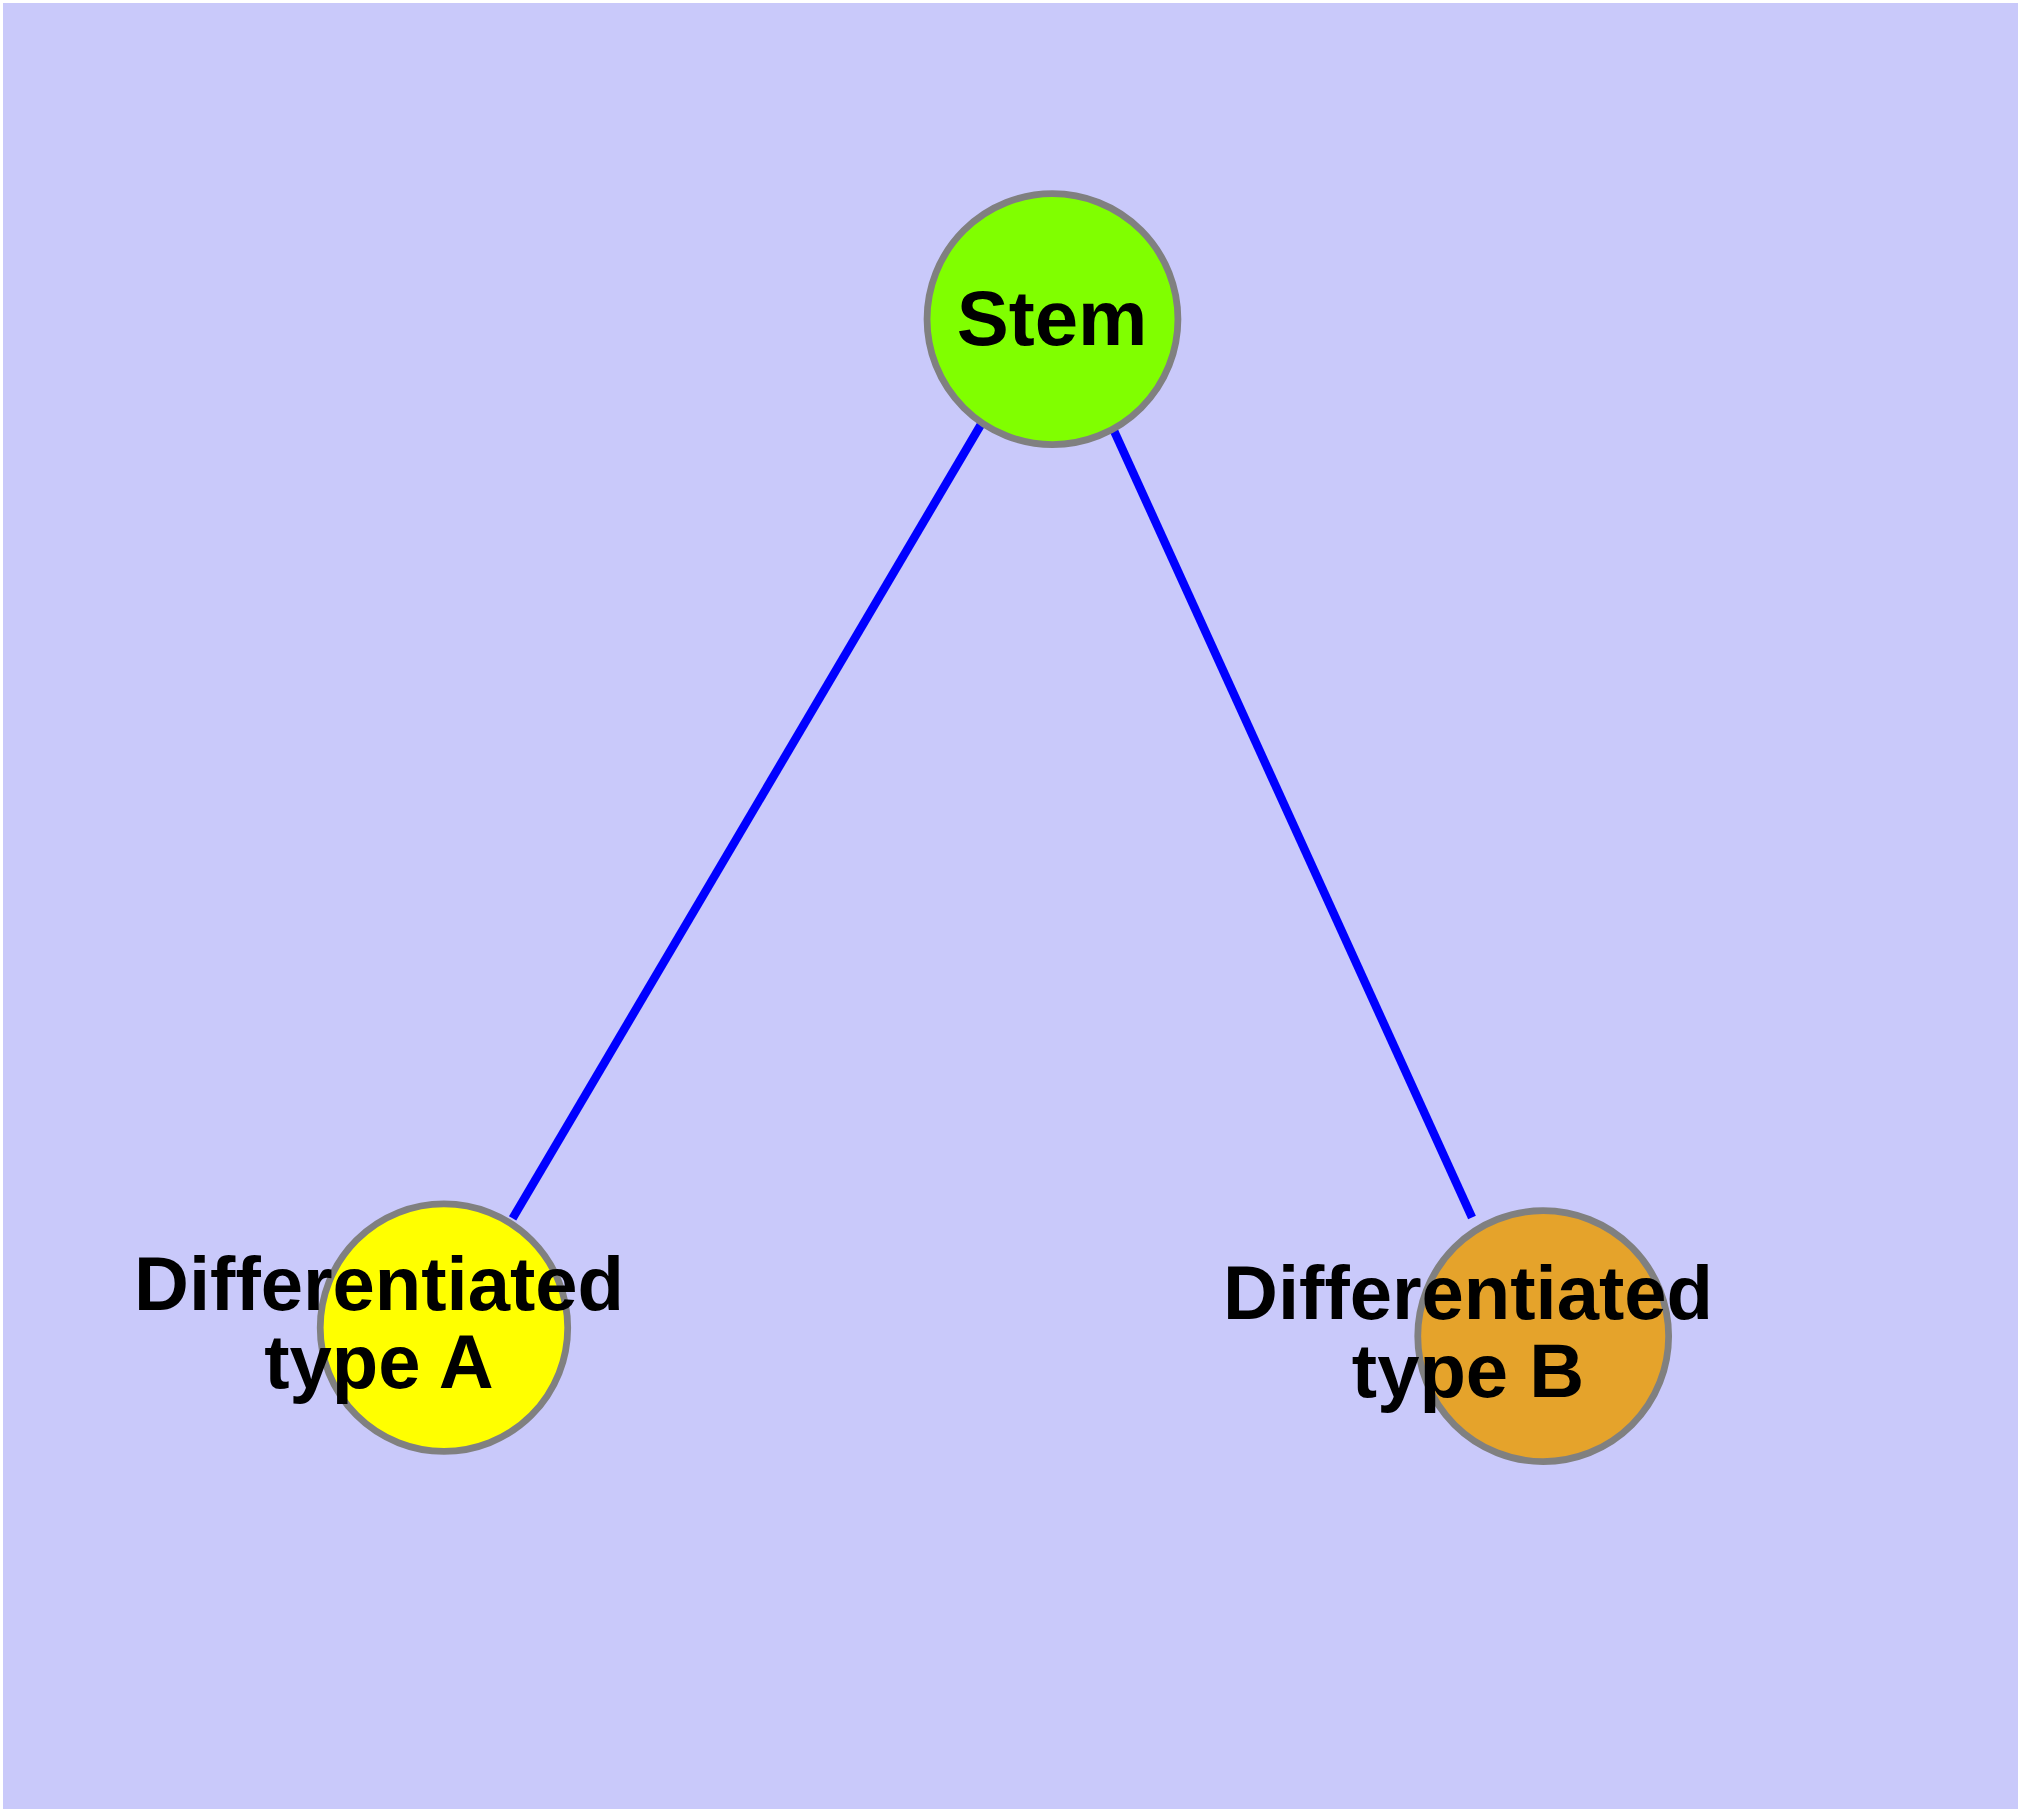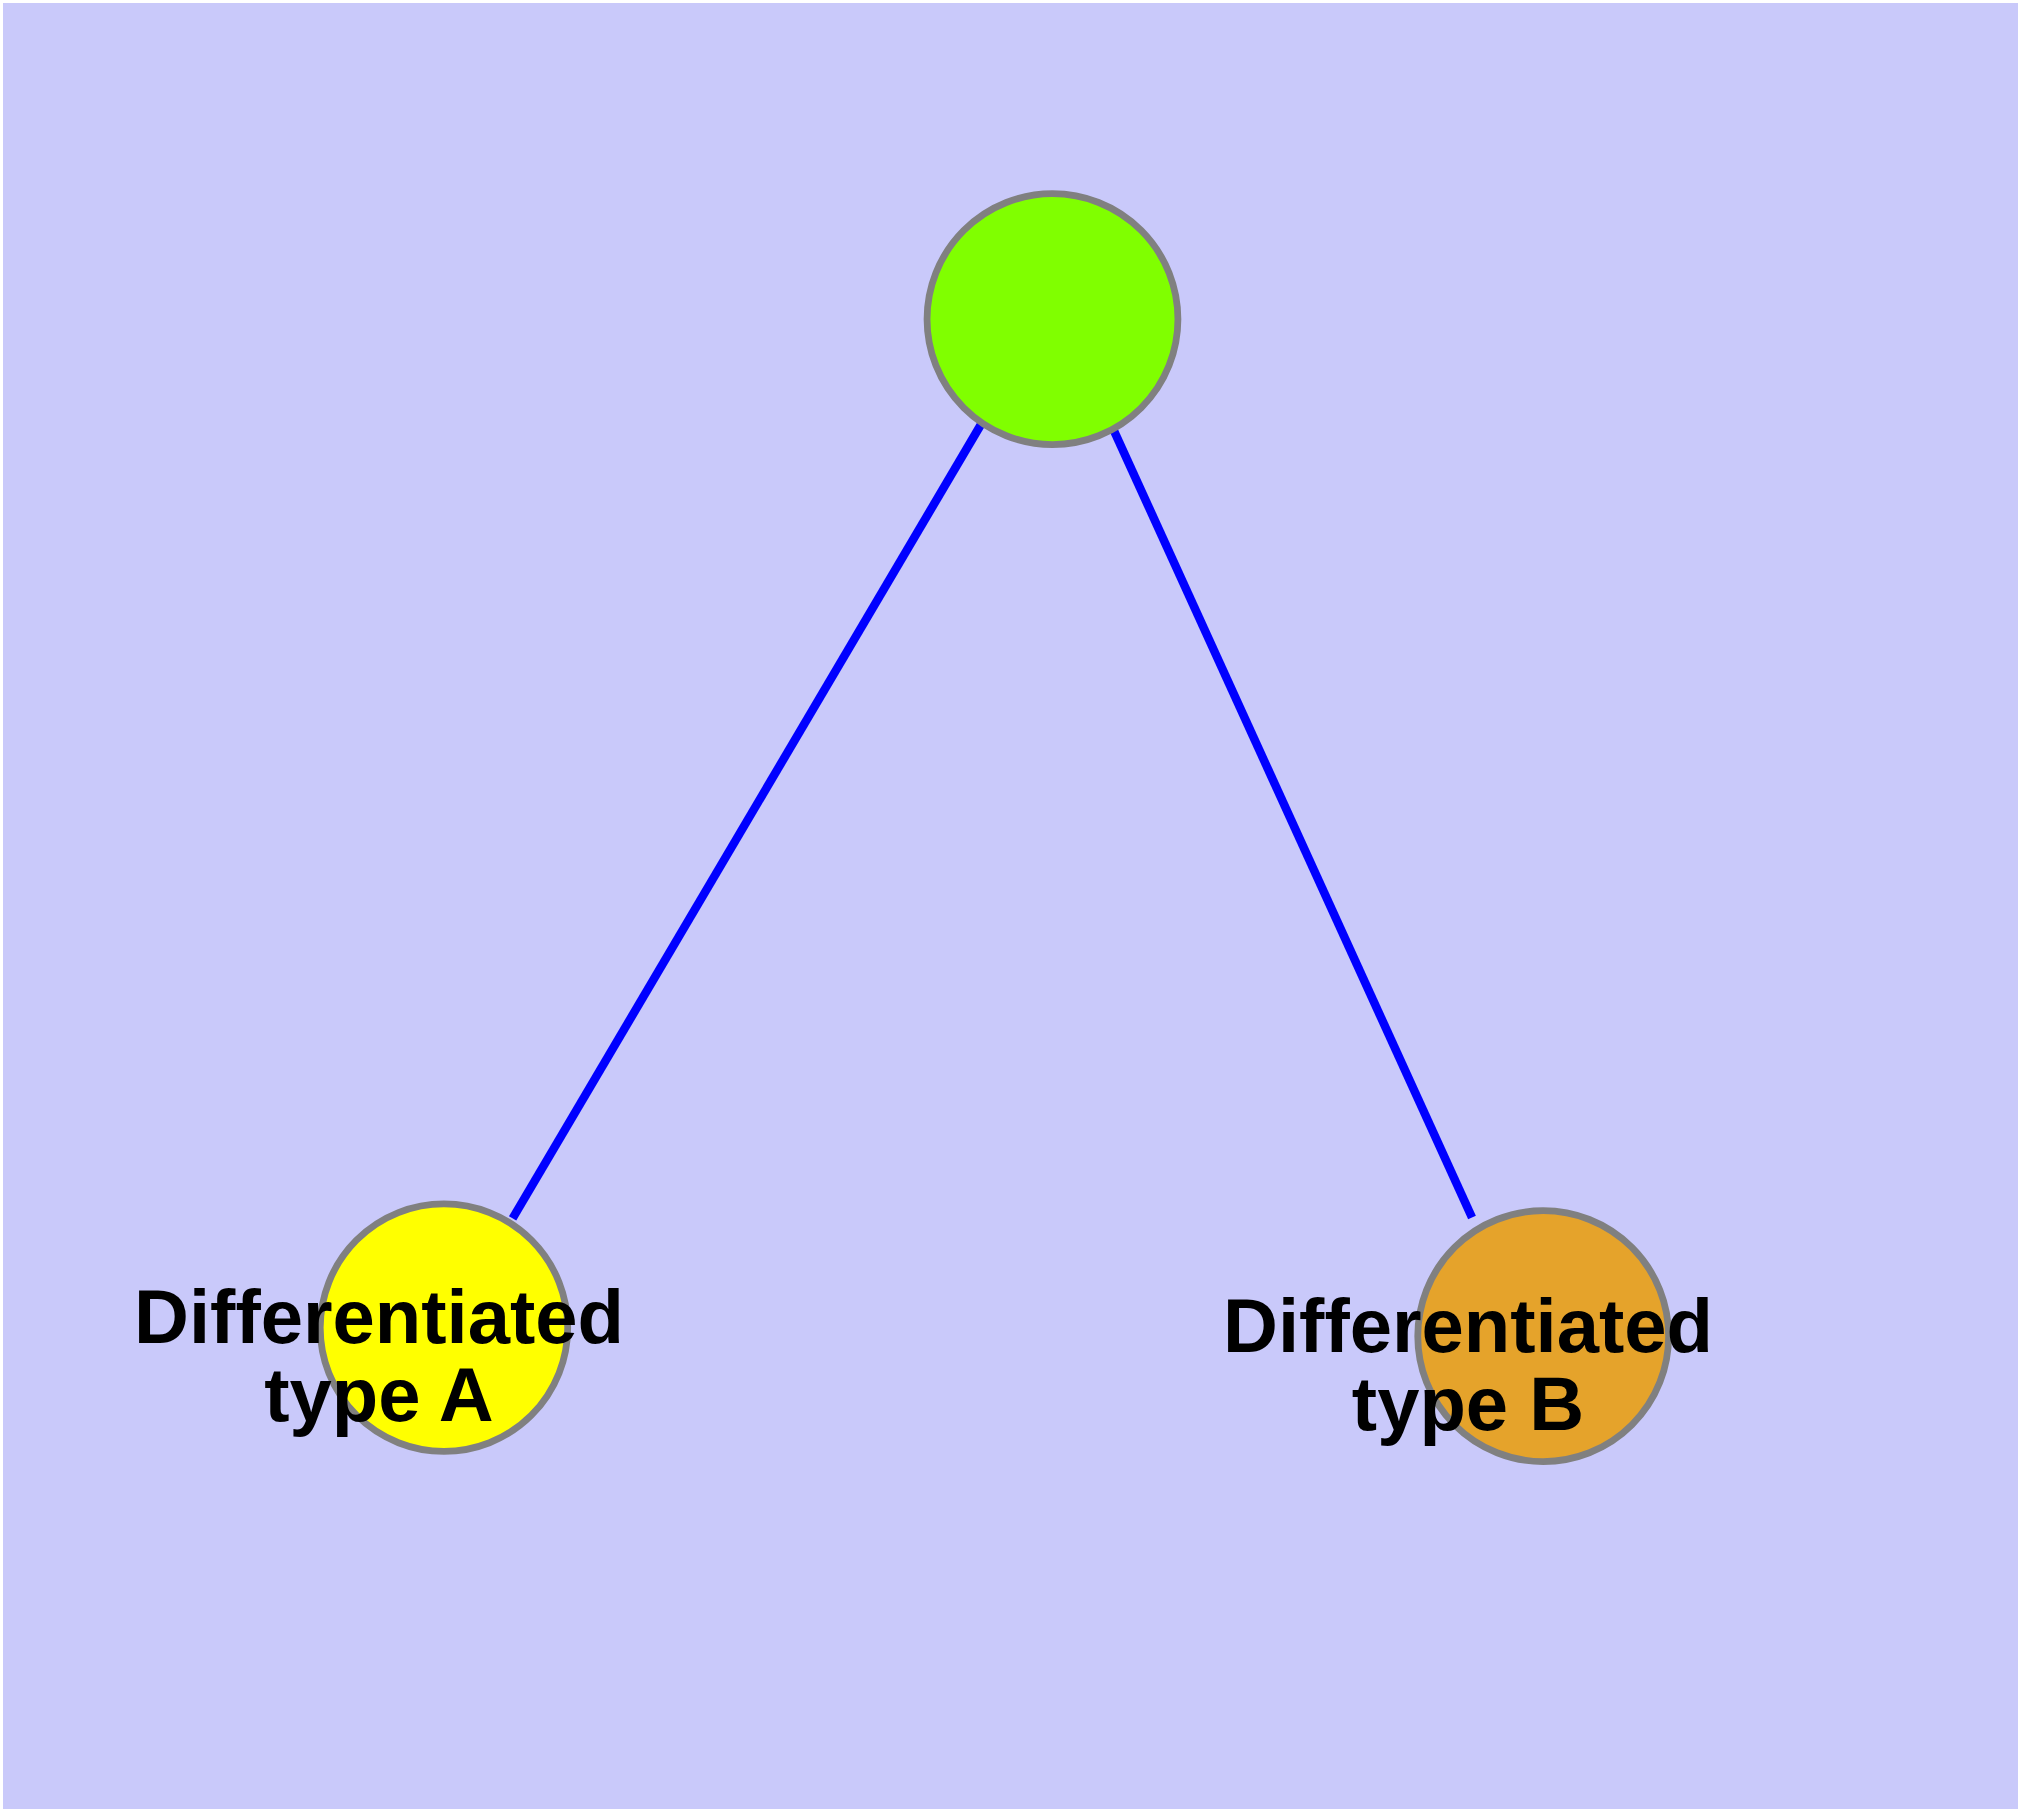--- a/index.html
+++ b/index.html
@@ -41,21 +41,20 @@
     pointer-events: none;
   }
   .node-label.stem {
     font-size: 78px;
     left: 1049px;
     top: 316px;
     transform: translate(-50%, -50%);
   }
   .node-label.leaf {
     font-size: 76px;
-    margin-top: 33px;
   }
   .node-label.leaf-a {
     left: 376px;
     top: 1320px;
     transform: translate(-50%, -50%);
   }
   .node-label.leaf-b {
     left: 1465px;
     top: 1329px;
     transform: translate(-50%, -50%);
@@ -71,19 +70,20 @@
         <line x1="1155" y1="495" x2="601" y2="1434" stroke="#0000ff" stroke-width="10" stroke-linecap="butt"></line>
         <line x1="1308" y1="499" x2="1733" y2="1433" stroke="#0000ff" stroke-width="10" stroke-linecap="butt"></line>
       </g>
     <g id="node-layer">
         <circle cx="1238" cy="373" r="148" fill="#80ff00" stroke="#808080" stroke-width="8"></circle>
         <circle cx="520" cy="1563" r="146" fill="#ffff00" stroke="#808080" stroke-width="8"></circle>
         <circle cx="1817" cy="1573" r="148" fill="#e5a32b" stroke="#808080" stroke-width="8"></circle>
       </g>
   </svg>
 
+  <div class="node-label stem" style="left: 1049px; top: 316px;">Stem</div>
   <div class="node-label leaf leaf-a" style="left: 376px; top: 1320px;">Differentiated
 type A</div>
   <div class="node-label leaf leaf-b" style="left: 1465px; top: 1329px;">Differentiated
 type B</div>
 
 </div>
 
 
 </body></html>

